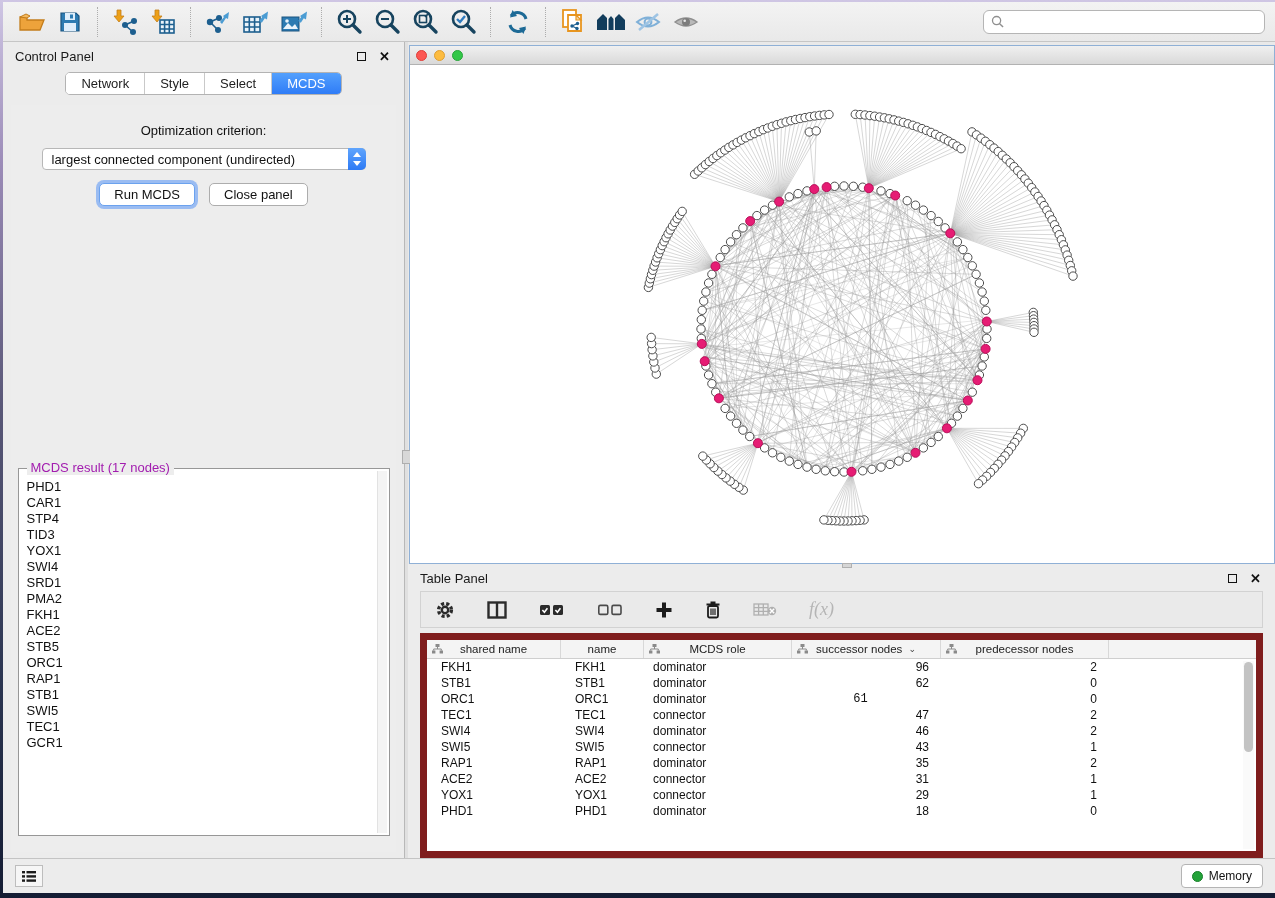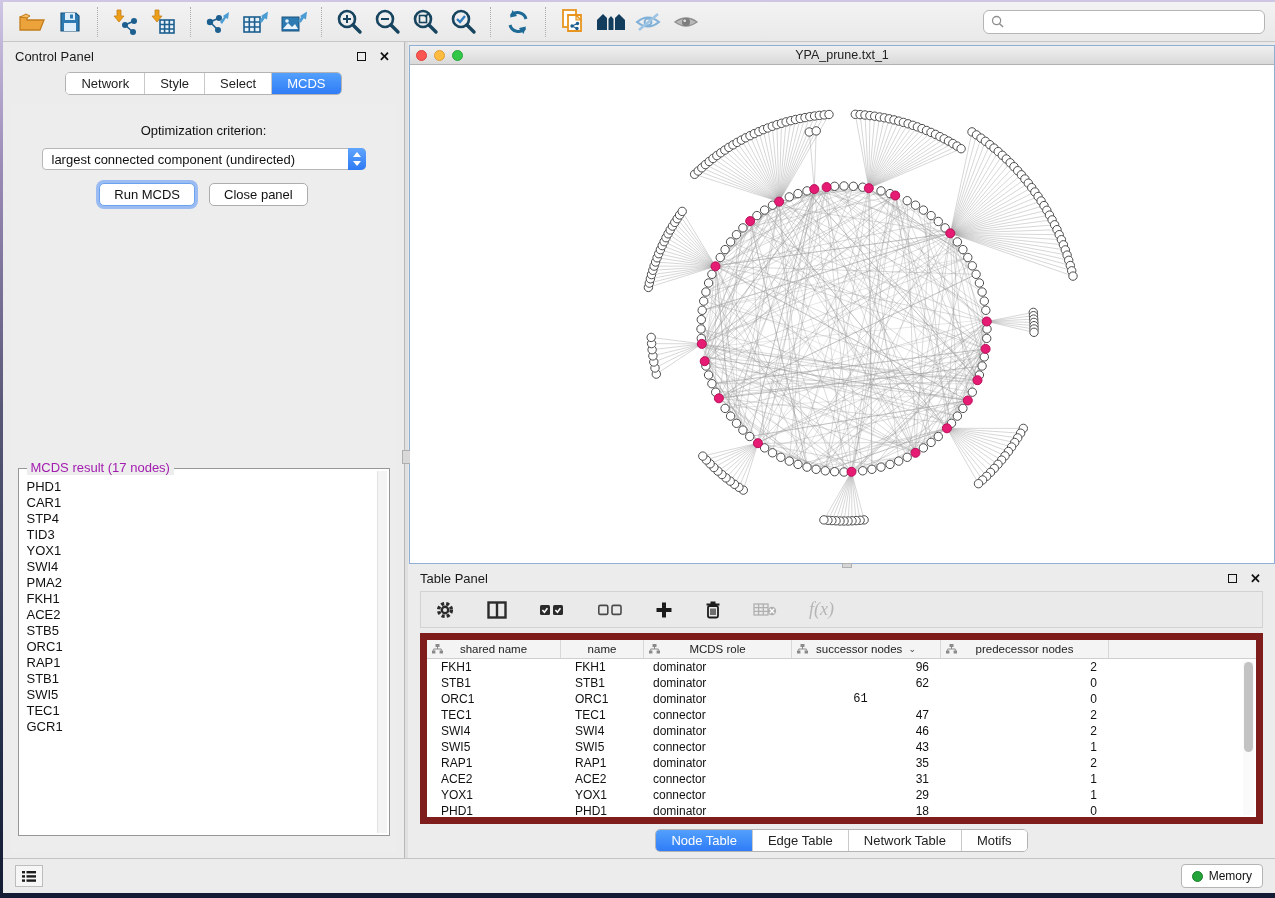--- a/index.html
+++ b/index.html
@@ -270,20 +270,21 @@
         <div class="cp-spacer"></div>
         <div class="group">
           <div class="group-legend">MCDS result (17 nodes)</div>
           <div class="mcds-list" id="mcds-list">
               <div class="mcds-item">PHD1</div>
               <div class="mcds-item">CAR1</div>
               <div class="mcds-item">STP4</div>
               <div class="mcds-item">TID3</div>
               <div class="mcds-item">YOX1</div>
               <div class="mcds-item">SWI4</div>
+              <div class="mcds-item">SRD1</div>
               <div class="mcds-item">PMA2</div>
               <div class="mcds-item">FKH1</div>
               <div class="mcds-item">ACE2</div>
               <div class="mcds-item">STB5</div>
               <div class="mcds-item">ORC1</div>
               <div class="mcds-item">RAP1</div>
               <div class="mcds-item">STB1</div>
               <div class="mcds-item">SWI5</div>
               <div class="mcds-item">TEC1</div>
               <div class="mcds-item">GCR1</div>
@@ -294,21 +295,20 @@
     </div>
 
     <div class="vsplit">
         <div class="grip"></div>
       </div>
 
     <div class="rcol">
 
       <div class="net-window">
         <div class="net-title">
-          <span class="title-text">YPA_prune.txt_1</span>
           <span class="tl r"></span>
           <span class="tl y"></span>
           <span class="tl g"></span>
         </div>
         <div class="net-canvas">
           <svg id="graph-svg" width="866" height="498" viewBox="0 0 866 498">
               <line x1="347.9" y1="378.2" x2="443.4" y2="121.3" stroke="#9a9a9a" stroke-width="0.9" stroke-opacity="0.4"></line>
               <line x1="347.9" y1="378.2" x2="480.0" y2="128.6" stroke="#9a9a9a" stroke-width="0.9" stroke-opacity="0.4"></line>
               <line x1="347.9" y1="378.2" x2="406.1" y2="123.7" stroke="#9a9a9a" stroke-width="0.9" stroke-opacity="0.4"></line>
               <line x1="347.9" y1="378.2" x2="298.6" y2="310.0" stroke="#9a9a9a" stroke-width="0.9" stroke-opacity="0.4"></line>
@@ -1208,28 +1208,20 @@
                 <div class="td" style="width: 83px; text-align: left; padding: 0px 0px 0px 14px;">PHD1</div>
                 <div class="td" style="width: 148px; text-align: left; padding: 0px 0px 0px 9px;">dominator</div>
                 <div class="td" style="width: 149px; text-align: right; padding: 0px 12px 0px 0px;">18</div>
                 <div class="td" style="width: 168px; text-align: right; padding: 0px 12px 0px 0px;">0</div>
               </div>
             </div>
           <div class="tbl-scroll">
               <div class="tbl-thumb"></div>
             </div>
         </div>
-        <div class="tp-tabs">
-          <div class="seg" id="tp-tabs">
-              <div class="seg-item sel">Node Table</div>
-              <div class="seg-item">Edge Table</div>
-              <div class="seg-item">Network Table</div>
-              <div class="seg-item">Motifs</div>
-            </div>
-        </div>
       </div>
     </div>
   </div>
 
   <div class="statusbar">
     <div class="sb-left">
       <svg width="16" height="13" viewBox="0 0 16 13">
           <g fill="#1c1c1c">
             <rect x="1" y="1" width="3" height="2.4"></rect>
             <rect x="5.5" y="1" width="9.5" height="2.4"></rect>

